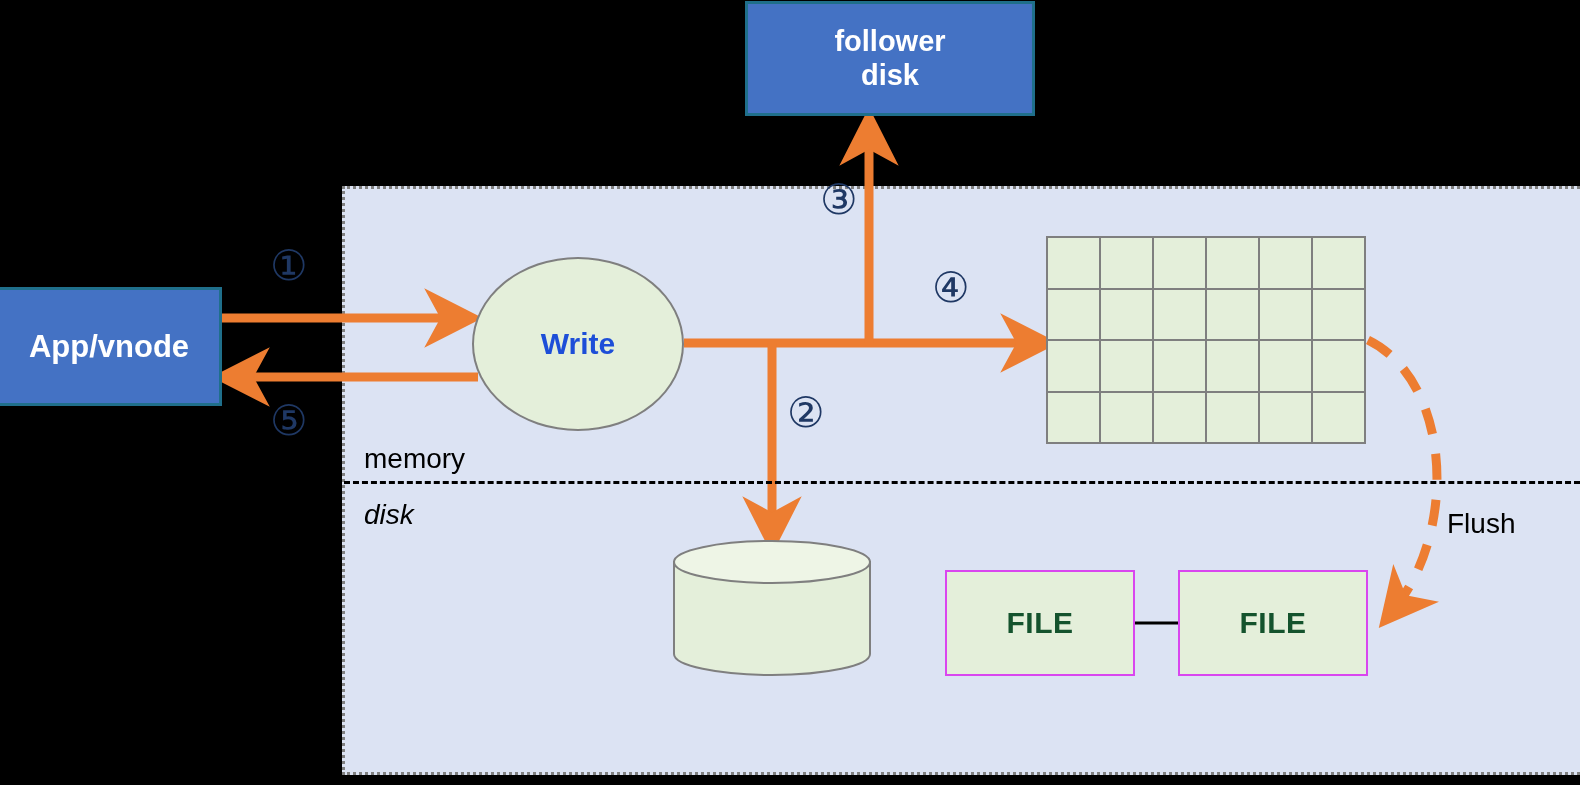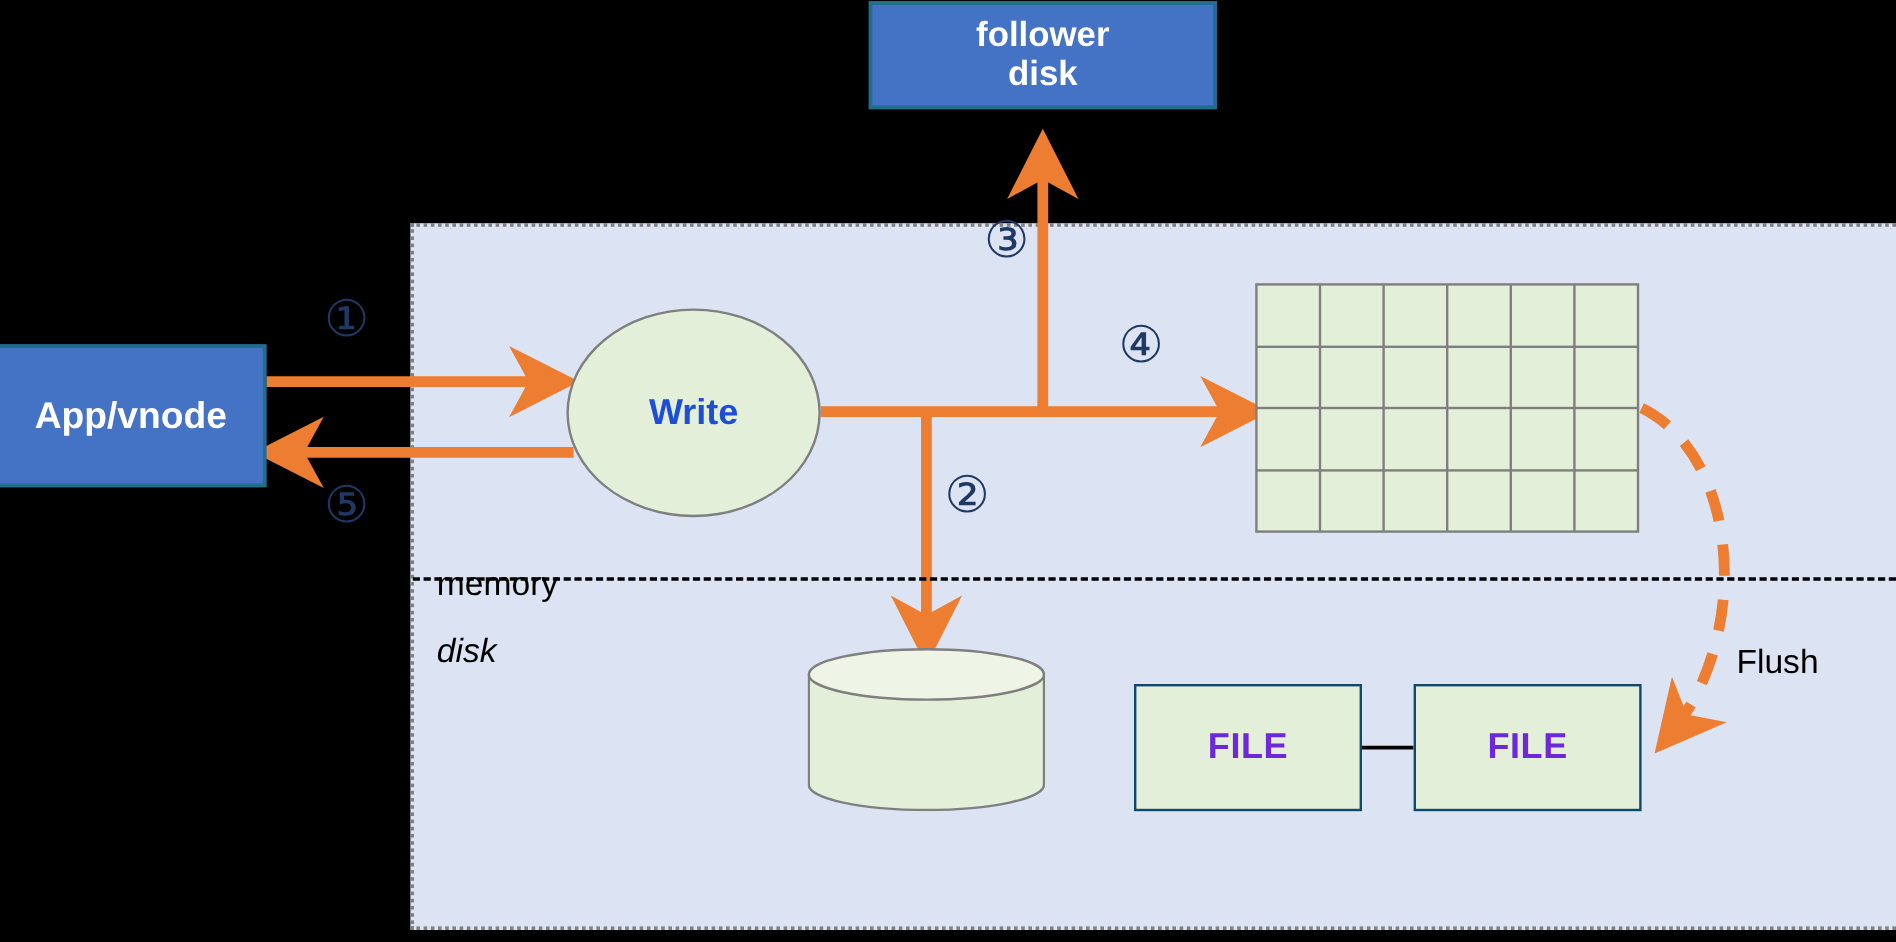--- a/index.html
+++ b/index.html
@@ -44,24 +44,24 @@
     line-height: 1.15;
   }
   #app-taosc {
     left: -4px;
     top: 287px;
     width: 226px;
     height: 119px;
     font-size: 31px;
   }
   #follower-vnode {
-    left: 724px;
+    left: 745px;
     top: 1px;
     width: 290px;
-    height: 90px;
+    height: 115px;
     font-size: 29px;
   }
 
   
   #write-node {
     position: absolute;
     left: 472px;
     top: 257px;
     width: 212px;
     height: 174px;
@@ -111,40 +111,39 @@
     width: 198px;
     text-align: center;
     font-size: 27px;
     color: #000000;
   }
 
   
   .filebox {
     position: absolute;
     background: #e4efda;
-    border: 2px solid #0c4a6e;
+    border: 2px solid #d946ef;
     box-sizing: border-box;
     display: flex;
     align-items: center;
     justify-content: center;
-    color: #6d28d9;
+    color: #14532d;
     font-size: 30px;
     font-weight: bold;
     letter-spacing: 0.5px;
   }
   #file-1 { left: 945px;  top: 570px; width: 190px; height: 106px; }
   #file-2 { left: 1178px; top: 570px; width: 190px; height: 106px; }
 
   
   .plain-label {
     position: absolute;
     color: #000000;
     font-size: 28px;
     white-space: nowrap;
-    margin-top: 28px;
   }
   #memory-label { left: 364px;  top: 443px; }
   #disk-label   { left: 364px;  top: 499px; font-style: italic; }
   #flush-label  { left: 1447px; top: 508px; }
   #leader-label { left: 1327px; top: 709px; }
 
   
   .step {
     position: absolute;
     color: #1f3864;

